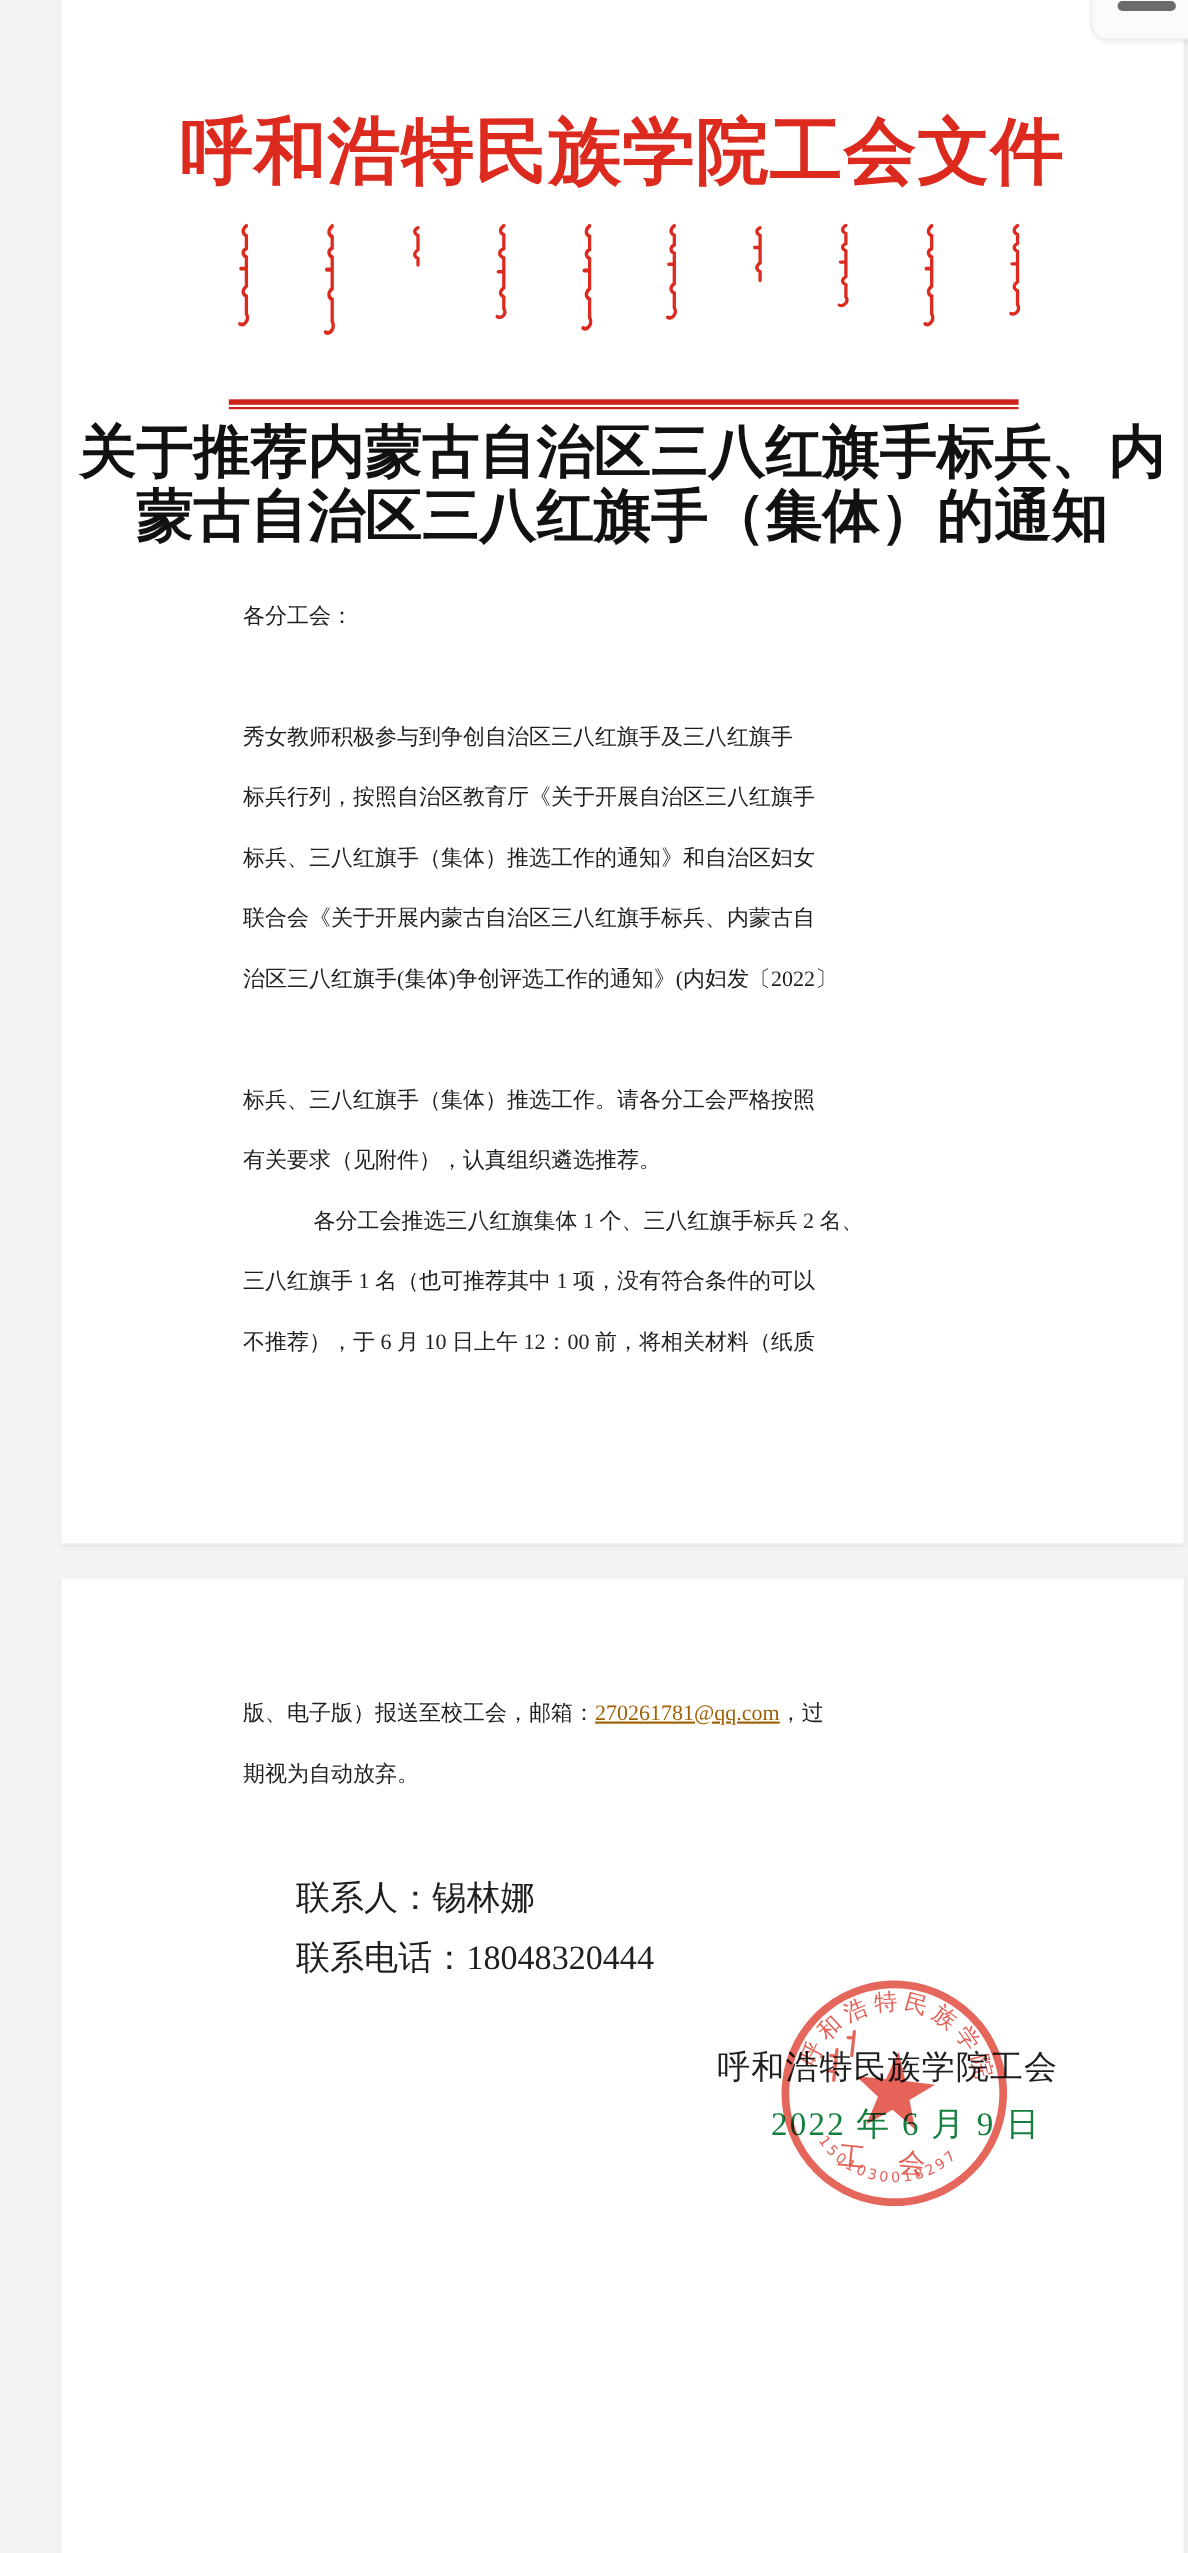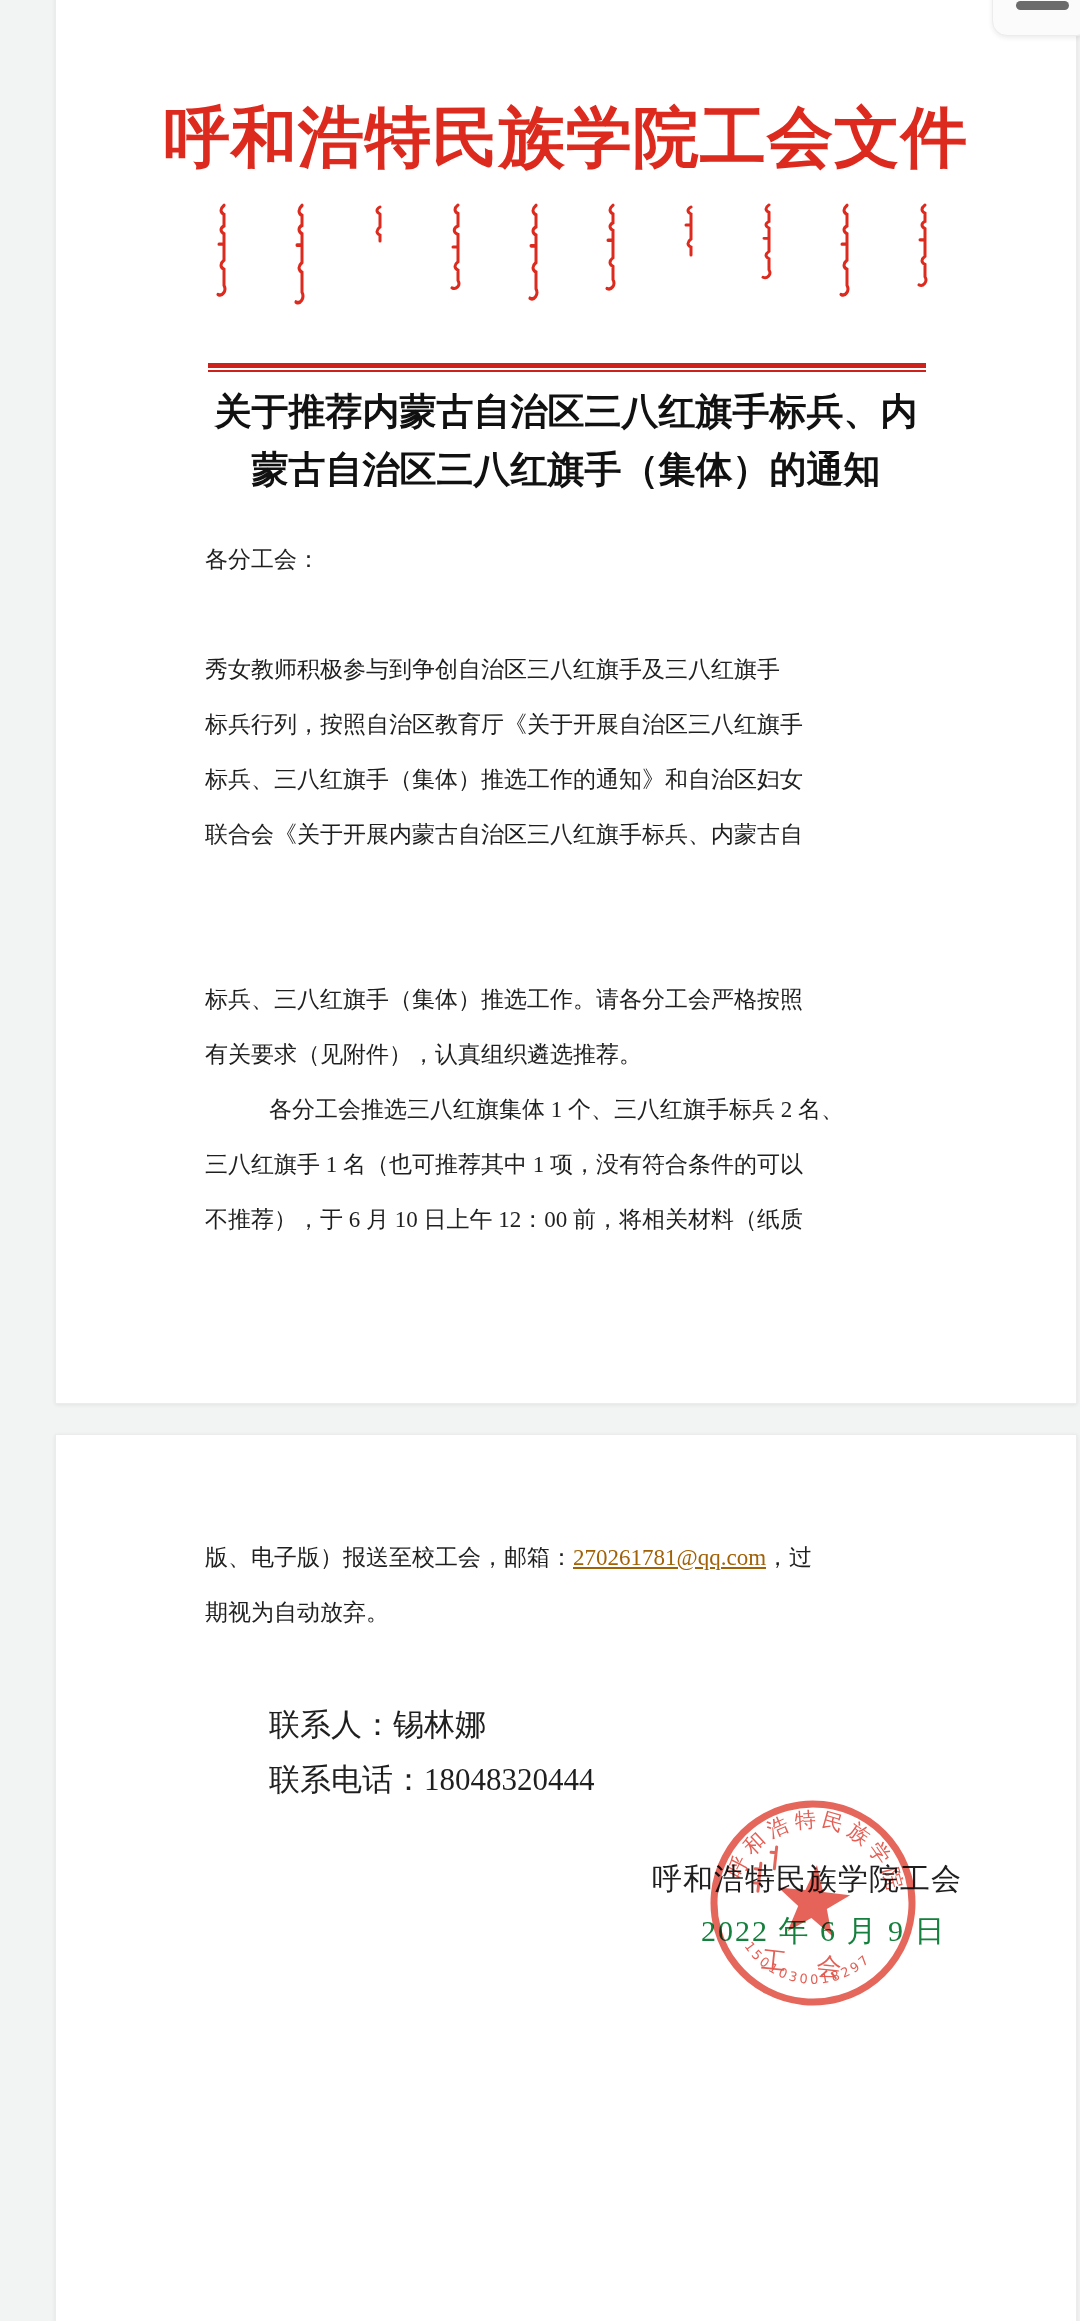--- a/index.html
+++ b/index.html
@@ -23,23 +23,23 @@
   .mongol-row svg{display:block;}
 
   .doc-number{position:absolute;left:0;top:322px;width:100%;text-align:center;
               font-size:29px;color:#1f1f1f;letter-spacing:4px;white-space:nowrap;}
 
   .red-rule{position:absolute;left:152px;top:368px;width:718px;}
   .red-rule .thick{height:5px;background:#cf211b;}
   .red-rule .thin{height:2px;background:#cf211b;margin-top:2px;}
 
   .doc-title{position:absolute;left:0;top:388px;width:100%;text-align:center;color:#111;
-             font-size:37px;font-weight:bold;line-height:58px;}
+             font-size:52px;font-weight:bold;line-height:58px;}
 
-  .body-line{position:absolute;left:149px;width:740px;font-size:23px;color:#1f1f1f;
+  .body-line{position:absolute;left:165px;width:740px;font-size:20px;color:#1f1f1f;
              white-space:nowrap;line-height:34px;}
   .indent{padding-left:64px;}
 
   .email-link{color:#a16207;text-decoration:underline;cursor:pointer;}
 
   .contact{position:absolute;left:213px;font-size:31px;color:#1f1f1f;white-space:nowrap;}
   .signer{position:absolute;left:596px;top:424px;font-size:30px;color:#1f1f1f;letter-spacing:1px;white-space:nowrap;z-index:2;}
   .issue-date{position:absolute;left:645px;top:476px;font-size:30px;color:#15803d;letter-spacing:2px;white-space:nowrap;z-index:2;}
 
   .seal{position:absolute;left:649px;top:360px;width:216px;height:216px;z-index:5;
@@ -100,20 +100,21 @@
     <div class="doc-title">
       <div>关于推荐内蒙古自治区三八红旗手标兵、内</div>
       <div>蒙古自治区三八红旗手（集体）的通知</div>
     </div>
 
     <div class="body-line" style="top:548px">各分工会：</div>
     <div class="body-line" style="top:658px">秀女教师积极参与到争创自治区三八红旗手及三八红旗手</div>
     <div class="body-line" style="top:713px">标兵行列，按照自治区教育厅《关于开展自治区三八红旗手</div>
     <div class="body-line" style="top:768px">标兵、三八红旗手（集体）推选工作的通知》和自治区妇女</div>
     <div class="body-line" style="top:823px">联合会《关于开展内蒙古自治区三八红旗手标兵、内蒙古自</div>
+    <div class="body-line" style="top:878px">治区三八红旗手(集体)争创评选工作的通知》(内妇发〔2022〕</div>
     <div class="body-line" style="top:988px">标兵、三八红旗手（集体）推选工作。请各分工会严格按照</div>
     <div class="body-line" style="top:1043px">有关要求（见附件），认真组织遴选推荐。</div>
     <div class="body-line indent" style="top:1098px">各分工会推选三八红旗集体 1 个、三八红旗手标兵 2 名、</div>
     <div class="body-line" style="top:1153px">三八红旗手 1 名（也可推荐其中 1 项，没有符合条件的可以</div>
     <div class="body-line" style="top:1208px">不推荐），于 6 月 10 日上午 12：00 前，将相关材料（纸质</div>
   </div>
 
   <div class="page page2">
 
     <div class="body-line" style="top:106px">

